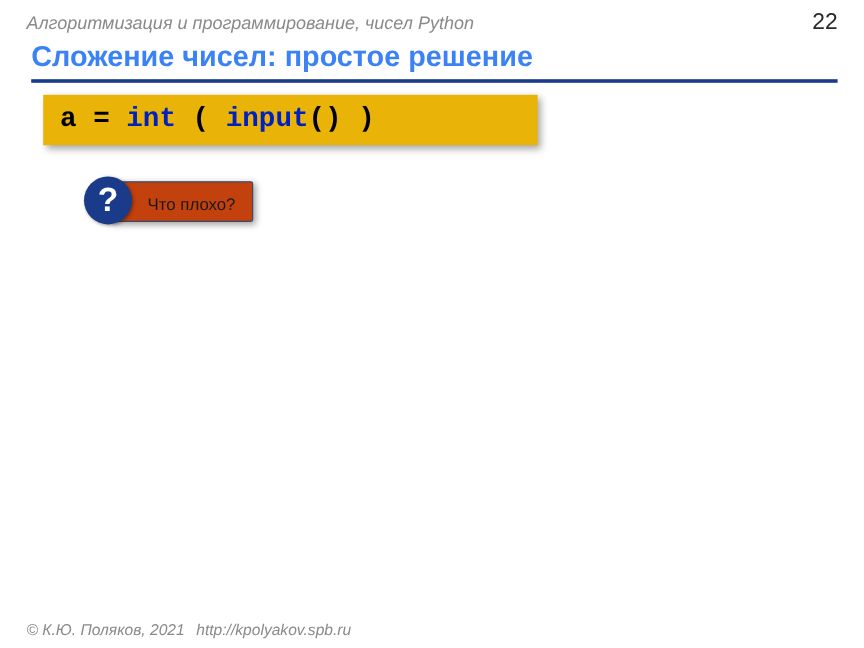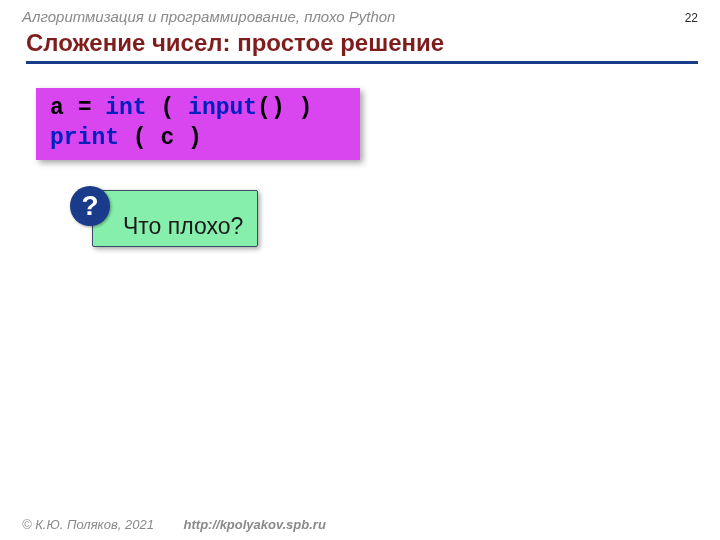--- a/index.html
+++ b/index.html
@@ -17,57 +17,57 @@
     align-items: baseline;
     padding: 8px 22px 2px 22px;
   }
   .course-title {
     color: #8a8a8a;
     font-style: italic;
     font-size: 15px;
   }
   .page-num {
     color: #2a2a2a;
-    font-size: 12px;
+    font-size: 19px;
   }
   .slide-title {
     margin: 2px 22px 0 26px;
     font-size: 24px;
     font-weight: bold;
-    color: #7f1d1d;
+    color: #3b82f6;
     border-bottom: 3px solid #1a3a8a;
     padding-bottom: 4px;
   }
   .code-block {
-    margin: 24px 0 0 36px;
-    width: 324px;
-    background: #d946ef;
+    margin: 10px 0 0 36px;
+    width: 412px;
+    background: #eab308;
     box-shadow: 3px 3px 6px rgba(0,0,0,0.35);
     padding: 6px 14px 6px 14px;
     font-family: "Courier New", monospace;
     font-size: 23px;
     font-weight: bold;
     line-height: 1.3;
     color: #000;
   }
   .kw-blue { color: #0020c0; }
   .question-row {
     position: relative;
     margin: 28px 0 0 70px;
     height: 44px;
   }
   .q-bubble {
     position: absolute;
     left: 22px;
     top: 2px;
-    background: #86efac;
+    background: #c2410c;
     border: 1px solid #3a4a6a;
     border-radius: 2px;
-    padding: 22px 14px 6px 30px;
-    font-size: 23px;
+    padding: 10px 14px 6px 30px;
+    font-size: 14px;
     color: #1a1a1a;
     box-shadow: 2px 2px 5px rgba(0,0,0,0.35);
   }
   .q-badge {
     position: absolute;
     left: 0;
     top: -2px;
     width: 40px;
     height: 40px;
     background: #1a3a8a;
@@ -81,41 +81,38 @@
     box-shadow: 1px 1px 3px rgba(0,0,0,0.4);
   }
   .footer {
     position: absolute;
     left: 22px;
     bottom: 8px;
     font-size: 13px;
     font-style: italic;
     color: #8a8a8a;
   }
-  .footer .url { margin-left: 26px; font-weight: bold; }
+  .footer .url { margin-left: 6px; }
 </style>
 </head>
 <body>
 
 <div class="header">
-  <span class="course-title">Алгоритмизация и программирование, плохо Python</span>
+  <span class="course-title">Алгоритмизация и программирование, чисел Python</span>
   <span class="page-num">22</span>
 </div>
 
 <h1 class="slide-title">Сложение чисел: простое решение</h1>
 
 <div class="code-block">
   <div>
     <span>a</span>
     <span>=</span>
     <span class="kw-blue">int</span>
     <span>( </span><span class="kw-blue">input</span><span>() )</span>
-  </div>
-  <div>
-    <span class="kw-blue">print</span><span> ( c )</span>
   </div>
 </div>
 
 <div class="question-row">
   <div class="q-bubble">Что плохо?</div>
   <div class="q-badge">?</div>
 </div>
 
 <div class="footer">
   <span>© К.Ю. Поляков, 2021</span>

